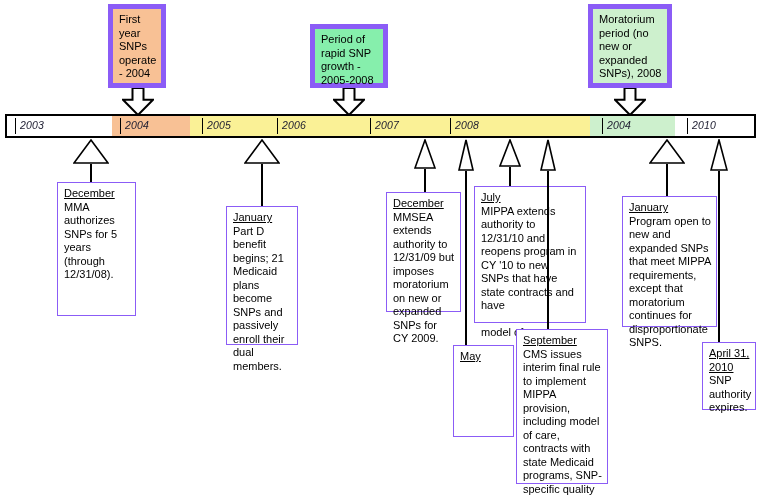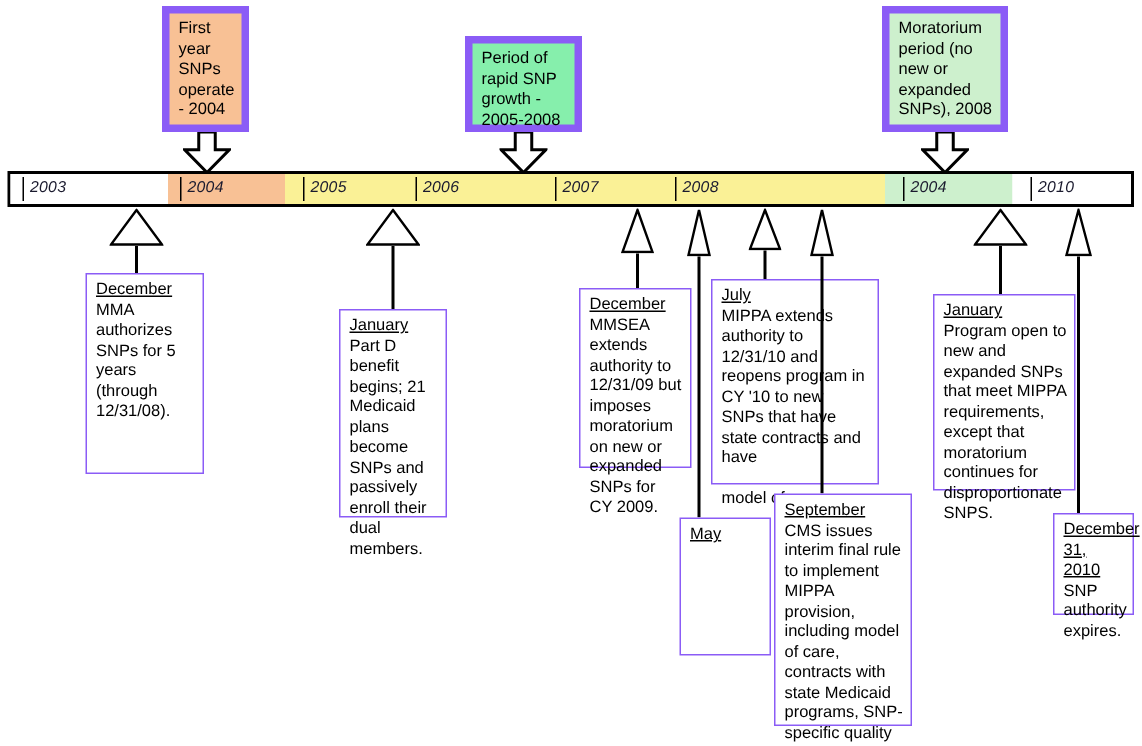--- a/index.html
+++ b/index.html
@@ -189,16 +189,16 @@
         </svg>
       </div>
       <div class="stem" style="left: 666px; top: 164px; height: 32px;"></div>
       <div class="cbox thin" style="left: 622px; top: 196px; width: 95px; height: 131px;"><span class="hdr">January</span><span style="white-space: pre-line;">Program open to new and expanded SNPs that meet MIPPA requirements, except that moratorium continues for disproportionate SNPS.</span></div>
       <div class="tri" style="left: 710px; top: 139px;">
         <svg width="18" height="32" viewBox="0 0 18 32">
           <polygon points="9,1 17,31 1,31" fill="#ffffff" stroke="#000000" stroke-width="1.6"></polygon>
         </svg>
       </div>
       <div class="stem" style="left: 718px; top: 171px; height: 171px;"></div>
-      <div class="cbox thin" style="left: 702px; top: 342px; width: 54px; height: 68px;"><span class="hdr">December 31, 2010</span><span style="white-space: pre-line;">SNP authority expires.</span></div>
+      <div class="cbox thin" style="left: 702px; top: 342px; width: 54px; height: 68px;"><span class="hdr">April 31, 2010</span><span style="white-space: pre-line;">SNP authority expires.</span></div>
     </div>
 
 </div>
 
 </body></html>

